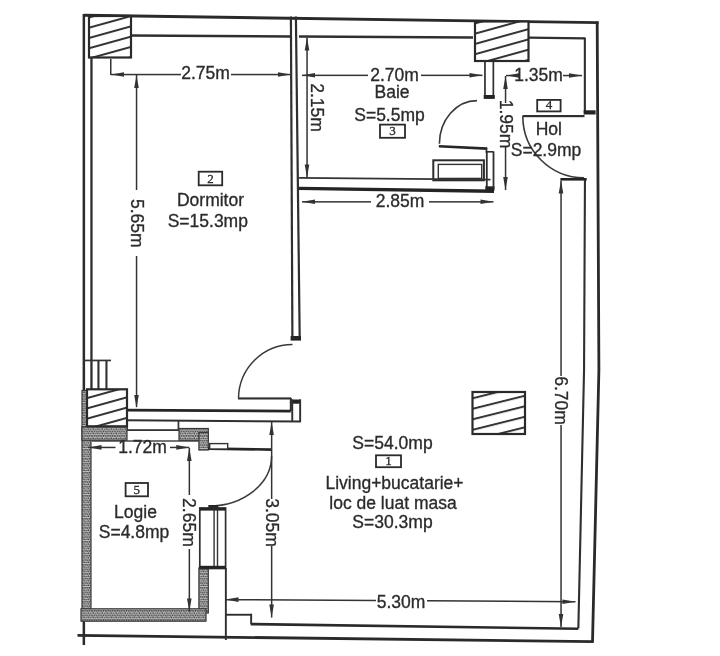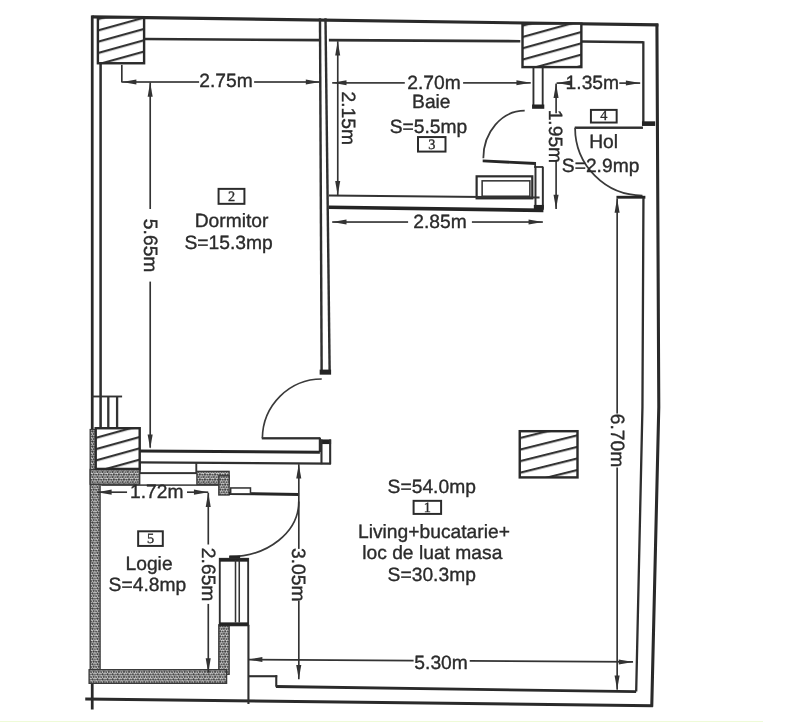--- a/index.html
+++ b/index.html
@@ -1,16 +1,16 @@
 <!DOCTYPE html>
 <html><head>
 <meta charset="utf-8">
 <style>
 html,body{margin:0;padding:0;background:#ffffff;}
-#plan{position:relative;width:720px;height:656px;background:#bef264;font-family:"Liberation Sans",sans-serif;}
+#plan{position:relative;width:720px;height:656px;background:#fca5a5;font-family:"Liberation Sans",sans-serif;}
 svg{position:absolute;left:0;top:0;}
 text{stroke:#2b2b2b;stroke-width:0.32px;}
 </style>
 </head>
 <body>
 <div id="plan">
 <svg width="720" height="656" viewBox="0 0 720 656">
 <defs>
 <pattern id="hatch" width="11" height="9.9" patternTransform="rotate(-15.5)" patternUnits="userSpaceOnUse">
 <rect width="11" height="9.9" fill="#ffffff"></rect>

